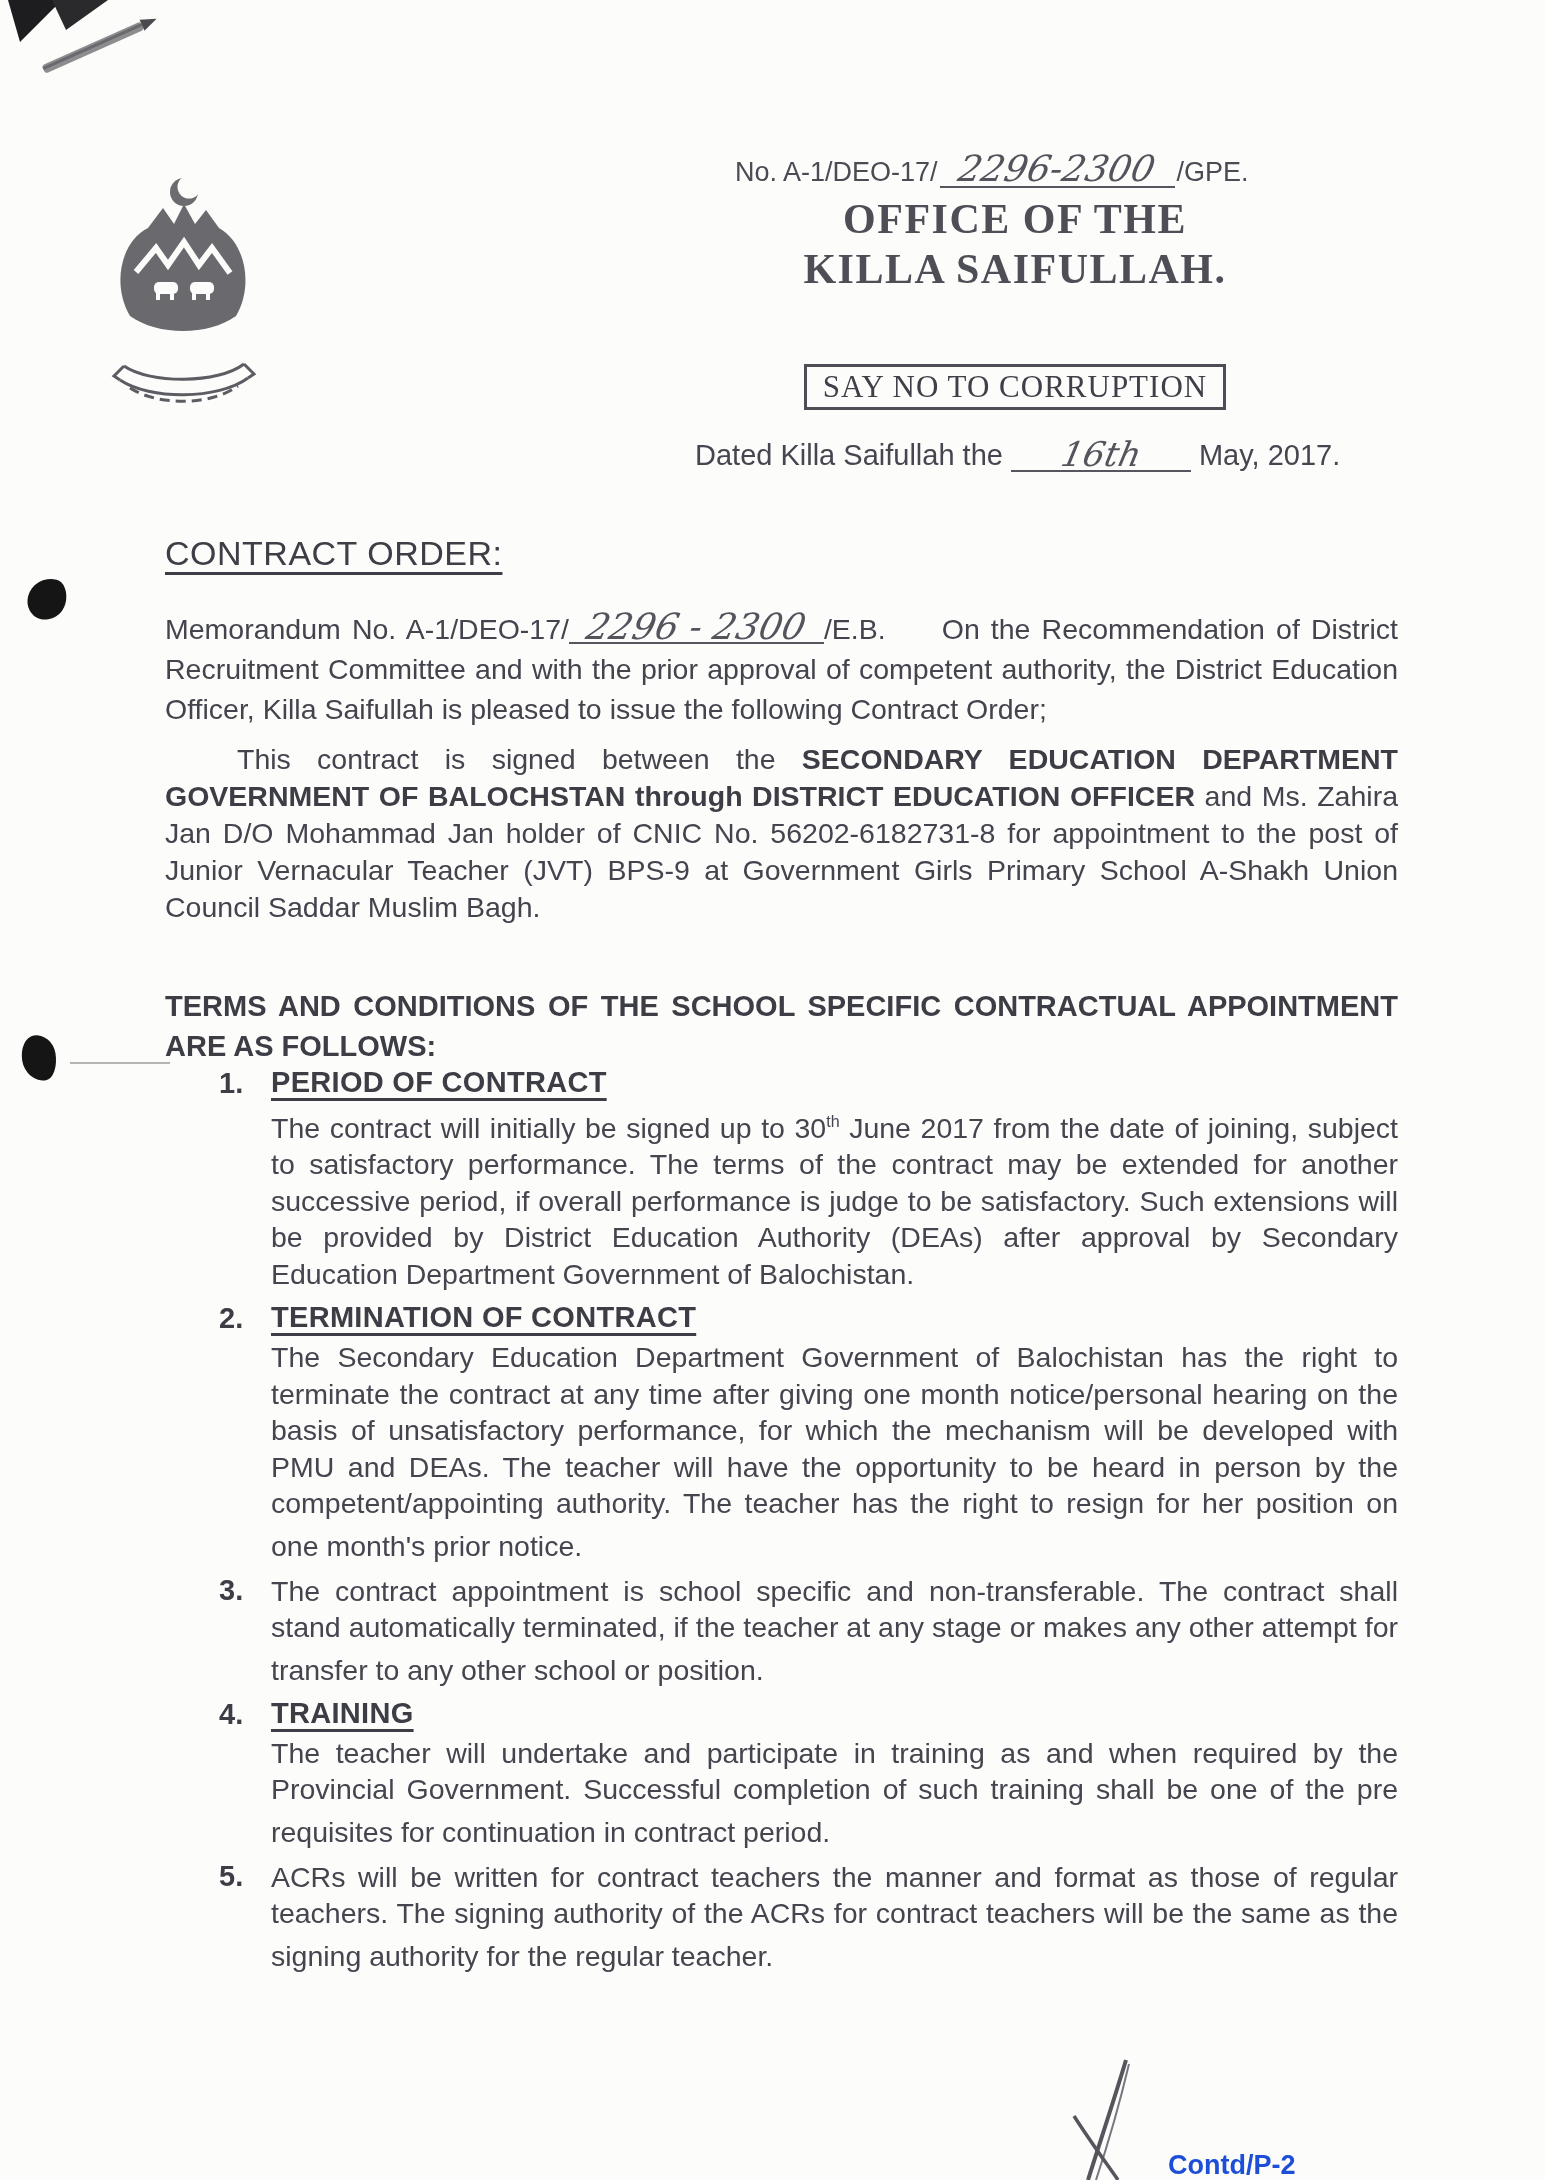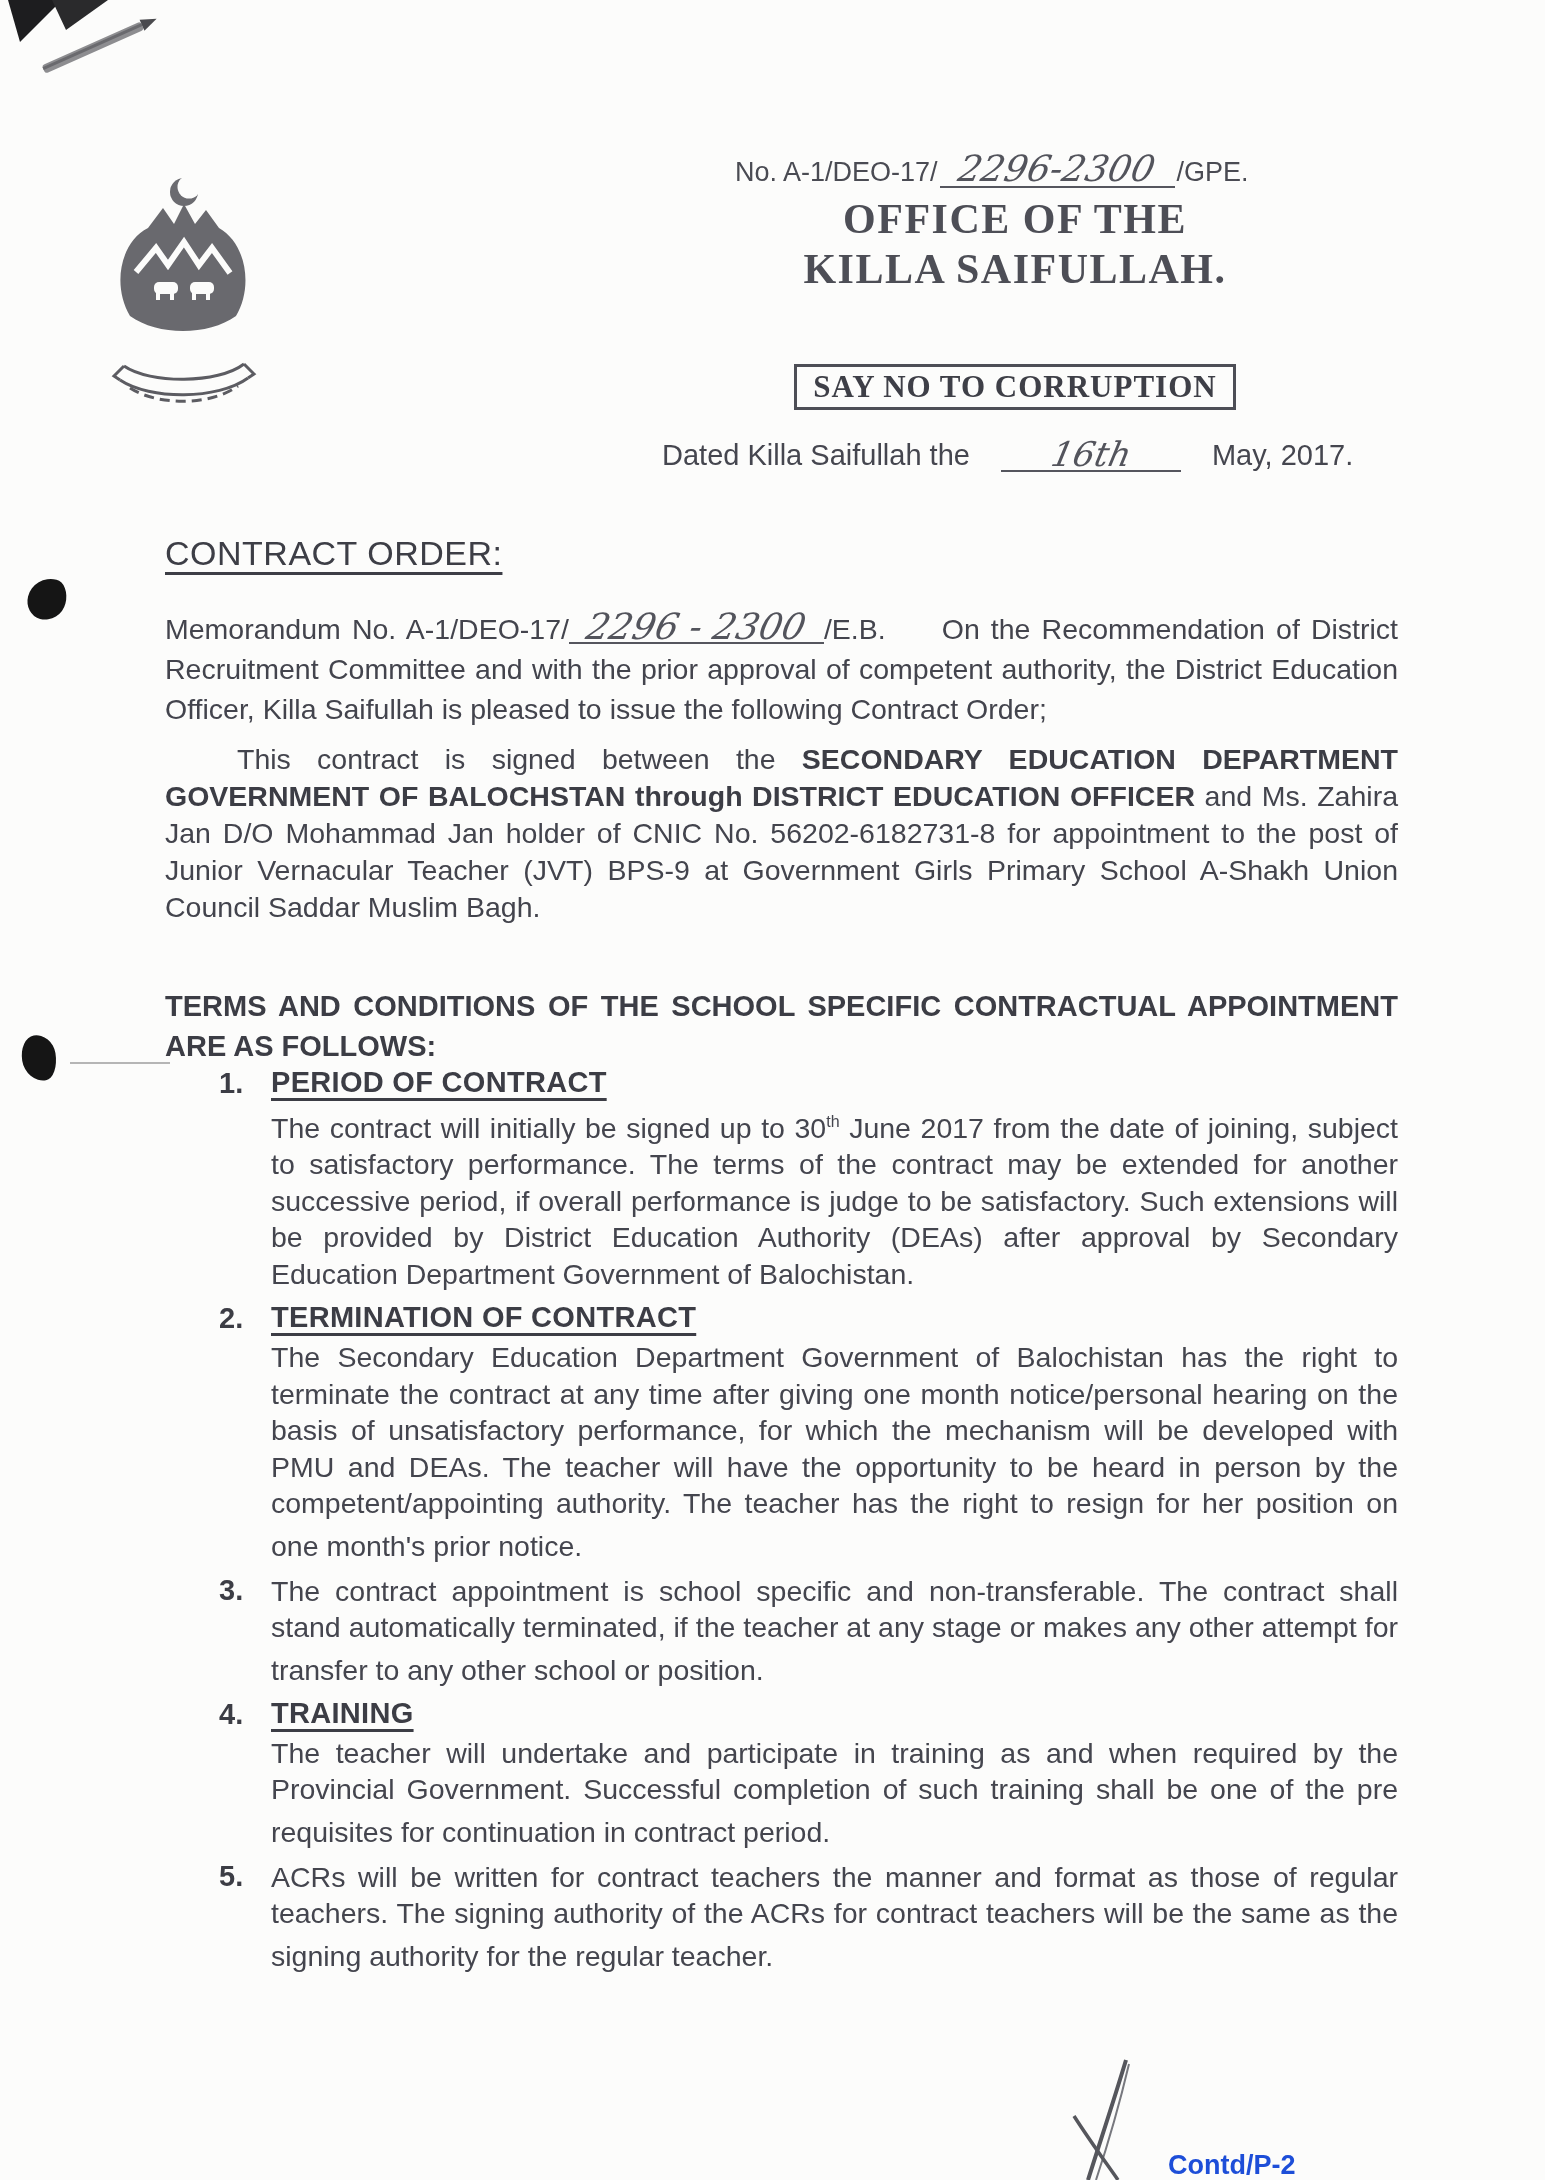--- a/index.html
+++ b/index.html
@@ -23,22 +23,22 @@
   .emblem { position:absolute; top:166px; left:108px; }
   
   .ref-line { position:absolute; top:152px; left:735px; display:flex; align-items:flex-end; font-size:27px; color:#4a4b53; }
   .hw { font-family:"DejaVu Serif", serif; font-style:italic; display:inline-block; transform:skewX(-12deg); color:#53545c; }
   .ref-hw-wrap { display:inline-block; border-bottom:2px solid #55565e; min-width:235px; text-align:center; font-size:36px; line-height:34px; padding:0 8px; margin:0 2px; }
   .office-title { position:absolute; top:194px; left:620px; width:790px; text-align:center;
     font-family:"Liberation Serif", serif; font-weight:bold; font-size:42px; line-height:50px;
     color:#4d4e56; letter-spacing:1.5px; }
   .motto-row { position:absolute; top:364px; left:620px; width:790px; text-align:center; }
   .motto-box { display:inline-block; border:3px solid #4d4e56; padding:2px 16px;
-    font-family:"Liberation Serif", serif; font-weight:bold; font-size:31px; letter-spacing:1px; color:#3e3f47; }
-  .date-line { position:absolute; top:438px; left:662px; display:flex; align-items:flex-end; font-size:29px; color:#45464f;gap:23px; }
+    font-family:"Liberation Serif", serif; font-weight:normal; font-size:31px; letter-spacing:1px; color:#3e3f47; }
+  .date-line { position:absolute; top:438px; left:695px; display:flex; align-items:flex-end; font-size:29px; color:#45464f; }
   .date-hw-wrap { display:inline-block; border-bottom:2px solid #55565e; min-width:180px; text-align:center; font-size:34px; line-height:32px; margin:0 8px; }
   
   .body-block { position:absolute; top:534px; left:165px; width:1233px; }
   .doc-title { font-size:34px; font-weight:normal; color:#3d3e46; letter-spacing:.5px;
     text-decoration:underline; text-decoration-thickness:3px; text-underline-offset:7px; margin-bottom:36px; }
   .para { font-size:28.5px; line-height:40px; text-align:justify; color:#43444d; }
   .memo-para { margin-bottom:12px; }
   .memo-hw-wrap { display:inline-block; border-bottom:2px solid #55565e; min-width:255px; text-align:center; font-size:36px; line-height:30px; vertical-align:baseline; }
   .memo-gap { display:inline-block; width:56px; }
   .agreement-para { line-height:37px; text-indent:72px; margin-bottom:60px; }

